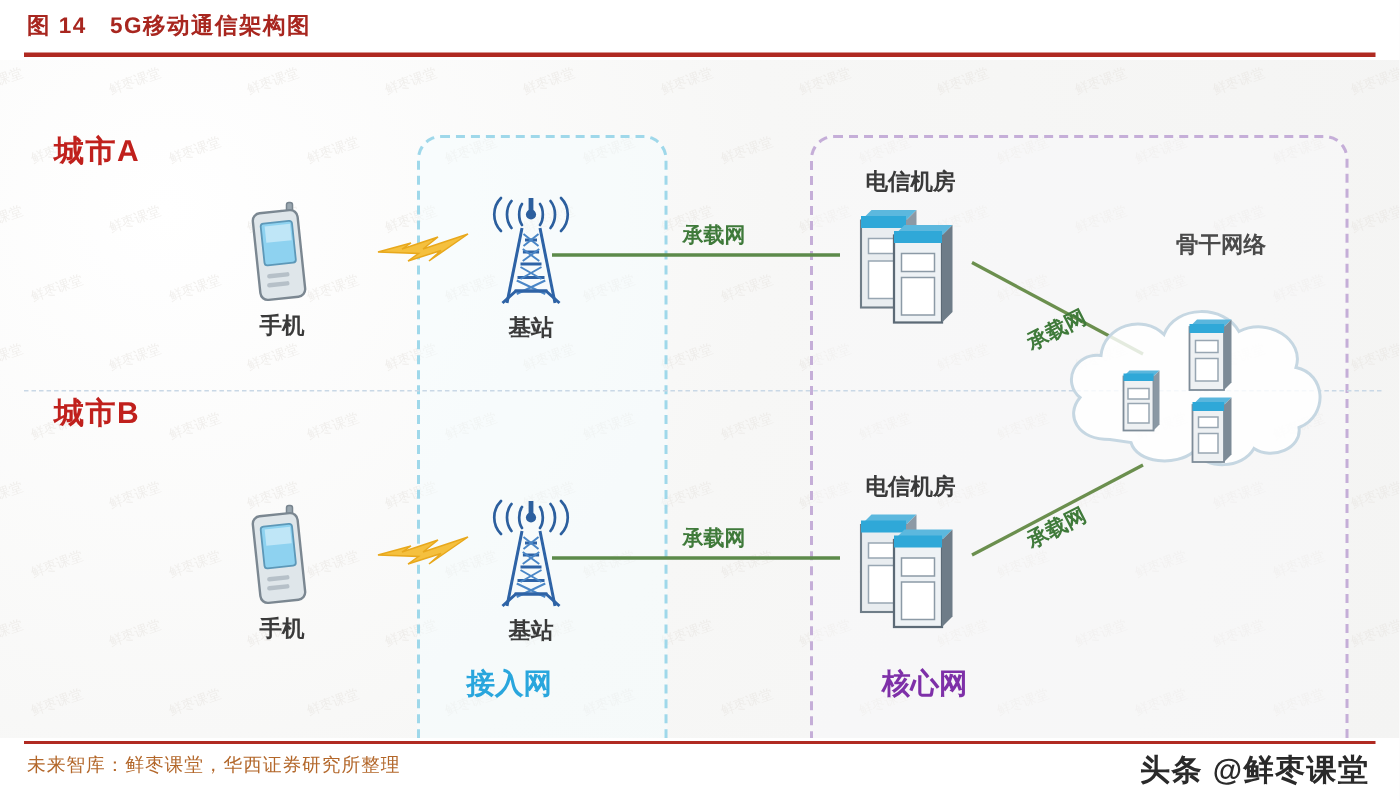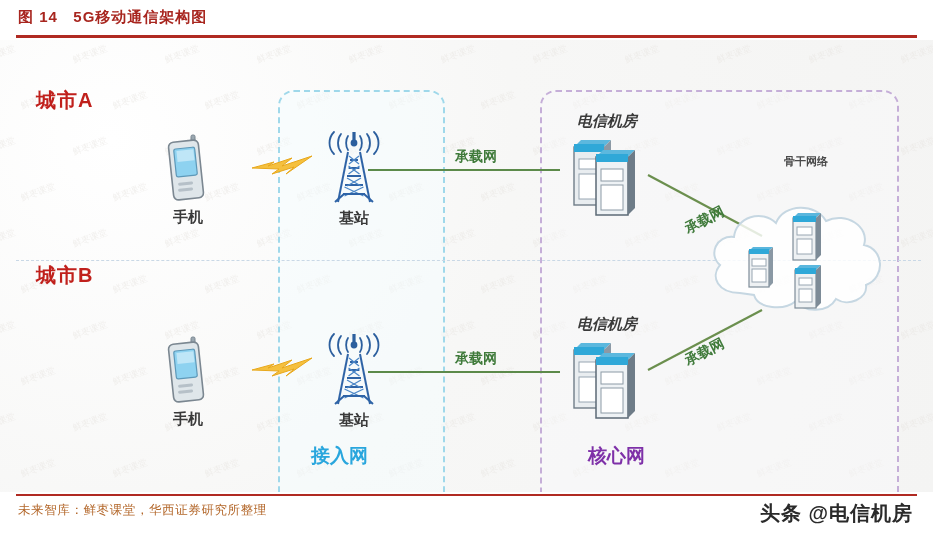--- a/index.html
+++ b/index.html
@@ -87,39 +87,39 @@
   }
   #city-a-label{left:36px;top:47px;}
   #city-b-label{left:36px;top:222px;}
 
   
   .node{position:absolute;}
   .node-label{
     position:absolute;left:50%;transform:translateX(-50%);
     font-size:15px;font-weight:bold;color:#3a3a3a;white-space:nowrap;
   }
-  .node-label.top{bottom:100%;margin-bottom:4px;font-style:italic;}
+  .node-label.top{bottom:100%;margin-bottom:4px;}
   .node-label.bottom{top:100%;margin-top:3px;}
 
   
   .rack-icon{position:relative;}
 
   
   .bolt{position:absolute;}
 
   
   .link-label{
     position:absolute;font-size:14px;font-weight:bold;color:#3f7a3a;
     white-space:nowrap;
   }
   .link-label.diag-up{transform:rotate(-27deg);transform-origin:left bottom;}
 
   #backbone-label{
     position:absolute;left:784px;top:114px;
-    font-size:11px;font-weight:bold;color:#4a4a4a;white-space:nowrap;
+    font-size:15px;font-weight:bold;color:#4a4a4a;white-space:nowrap;
   }
 
   svg{display:block;overflow:visible;}
 </style>
 </head>
 <body>
 
 <div id="figure-header">
   <div id="figure-title">图 14   5G移动通信架构图</div>
   <div id="title-rule"></div>
@@ -452,13 +452,13 @@
       <rect x="29" y="34" width="22" height="12" fill="#ffffff" stroke="#8c9aa6" stroke-width="1"></rect>
       <rect x="29" y="50" width="22" height="25" fill="#ffffff" stroke="#8c9aa6" stroke-width="1"></rect>
     </svg>
     <div class="node-label top">电信机房</div>
   </div>
 
 </div>
 
 <div id="footer-rule"></div>
 <div id="source-note">未来智库：鲜枣课堂，华西证券研究所整理</div>
-<div id="watermark">头条 @电信机房</div>
+<div id="watermark">头条 @鲜枣课堂</div>
 
 </body></html>

